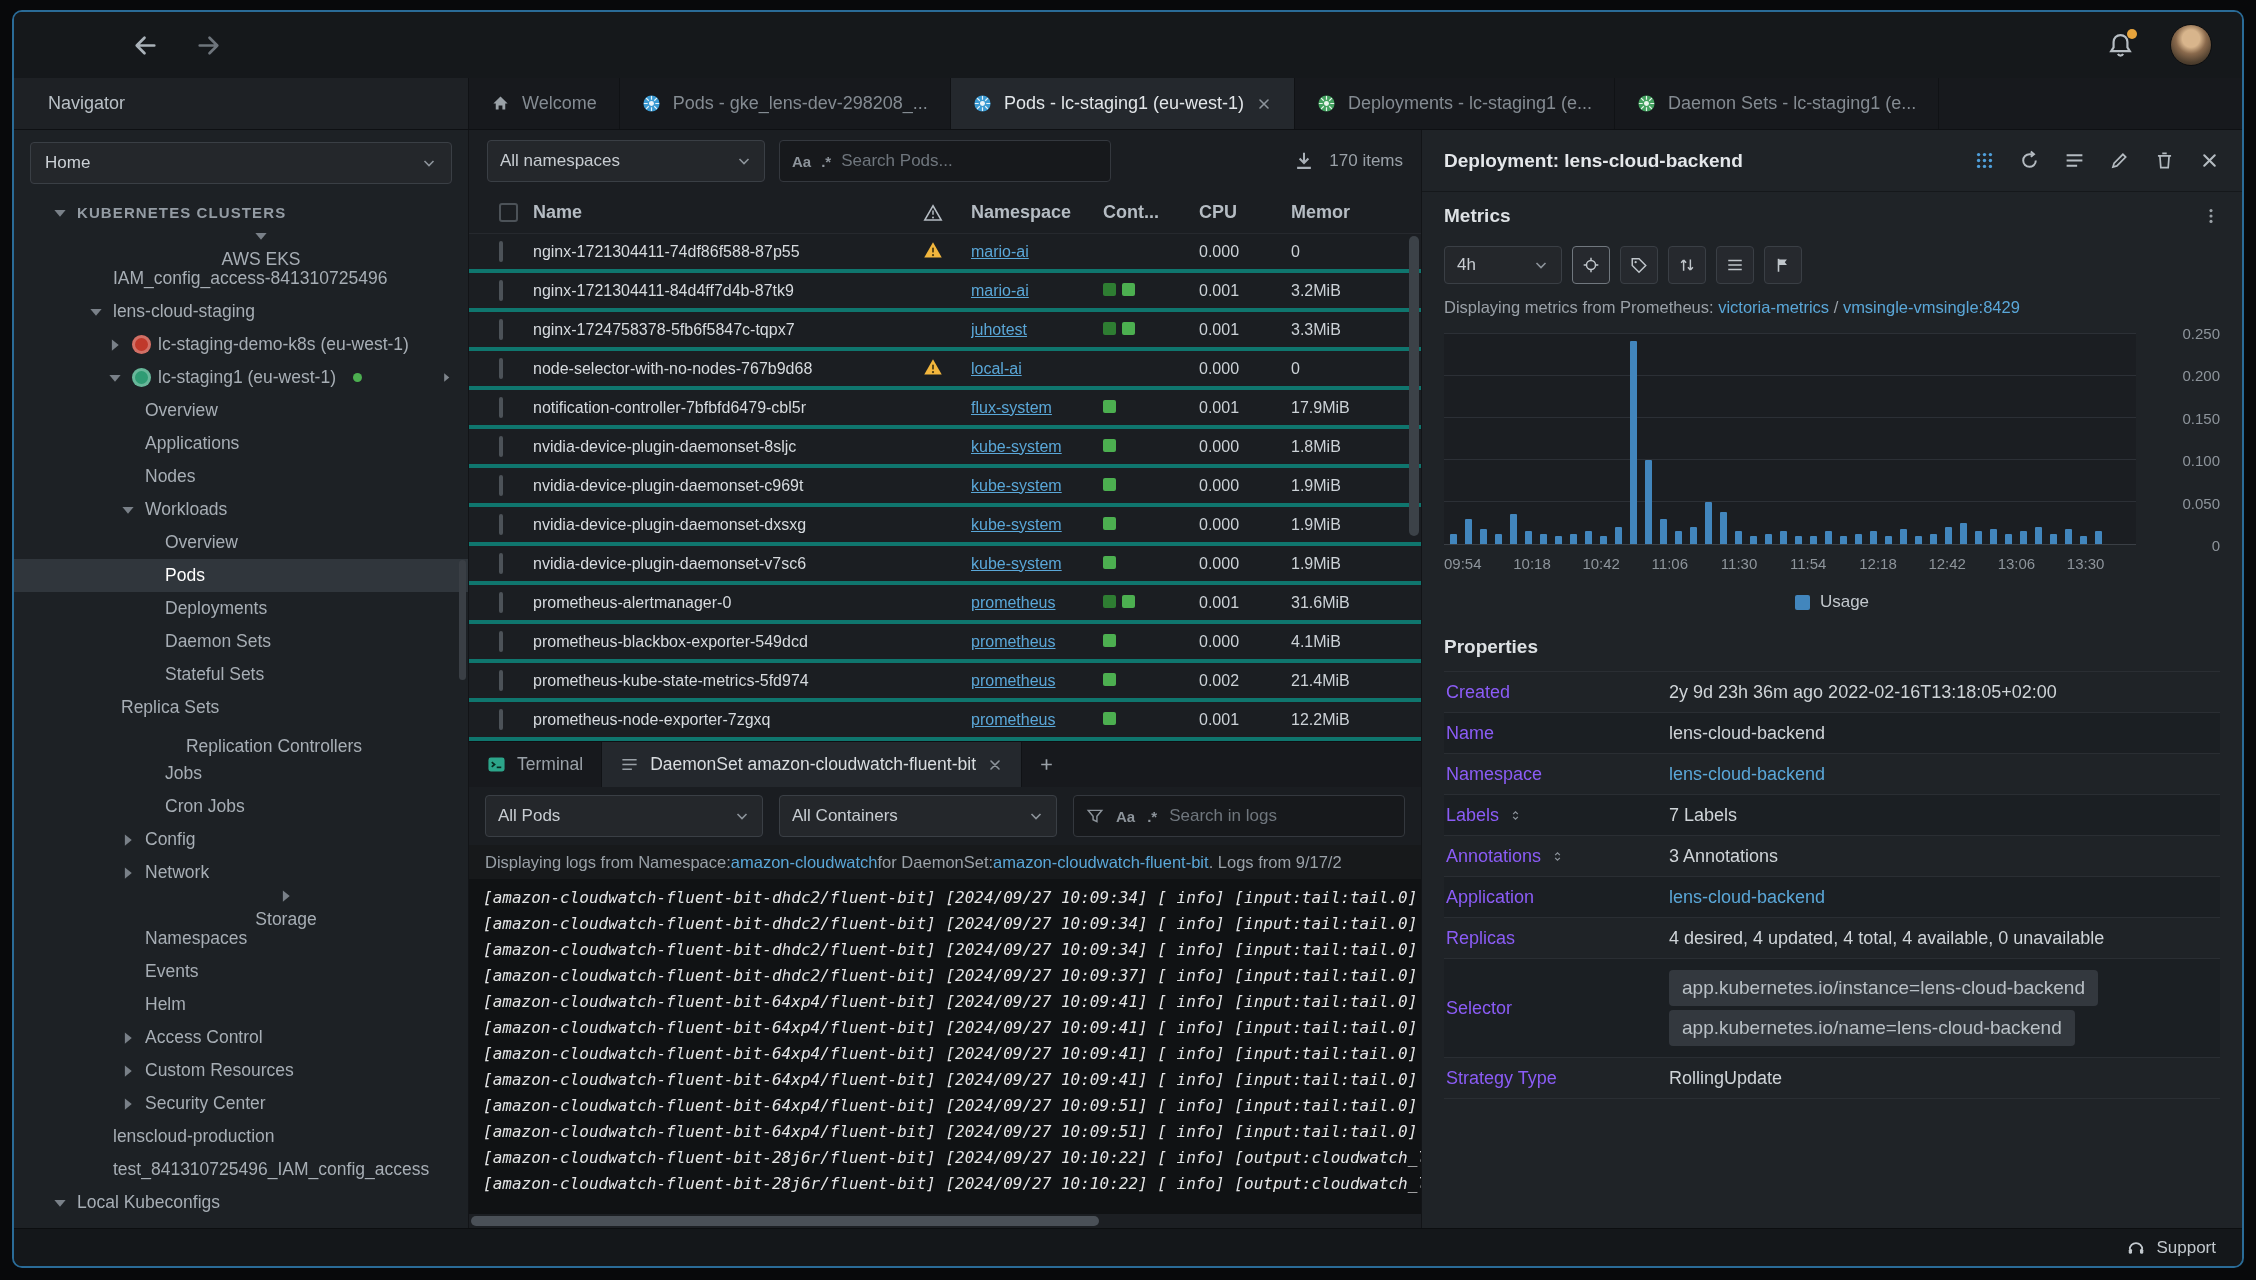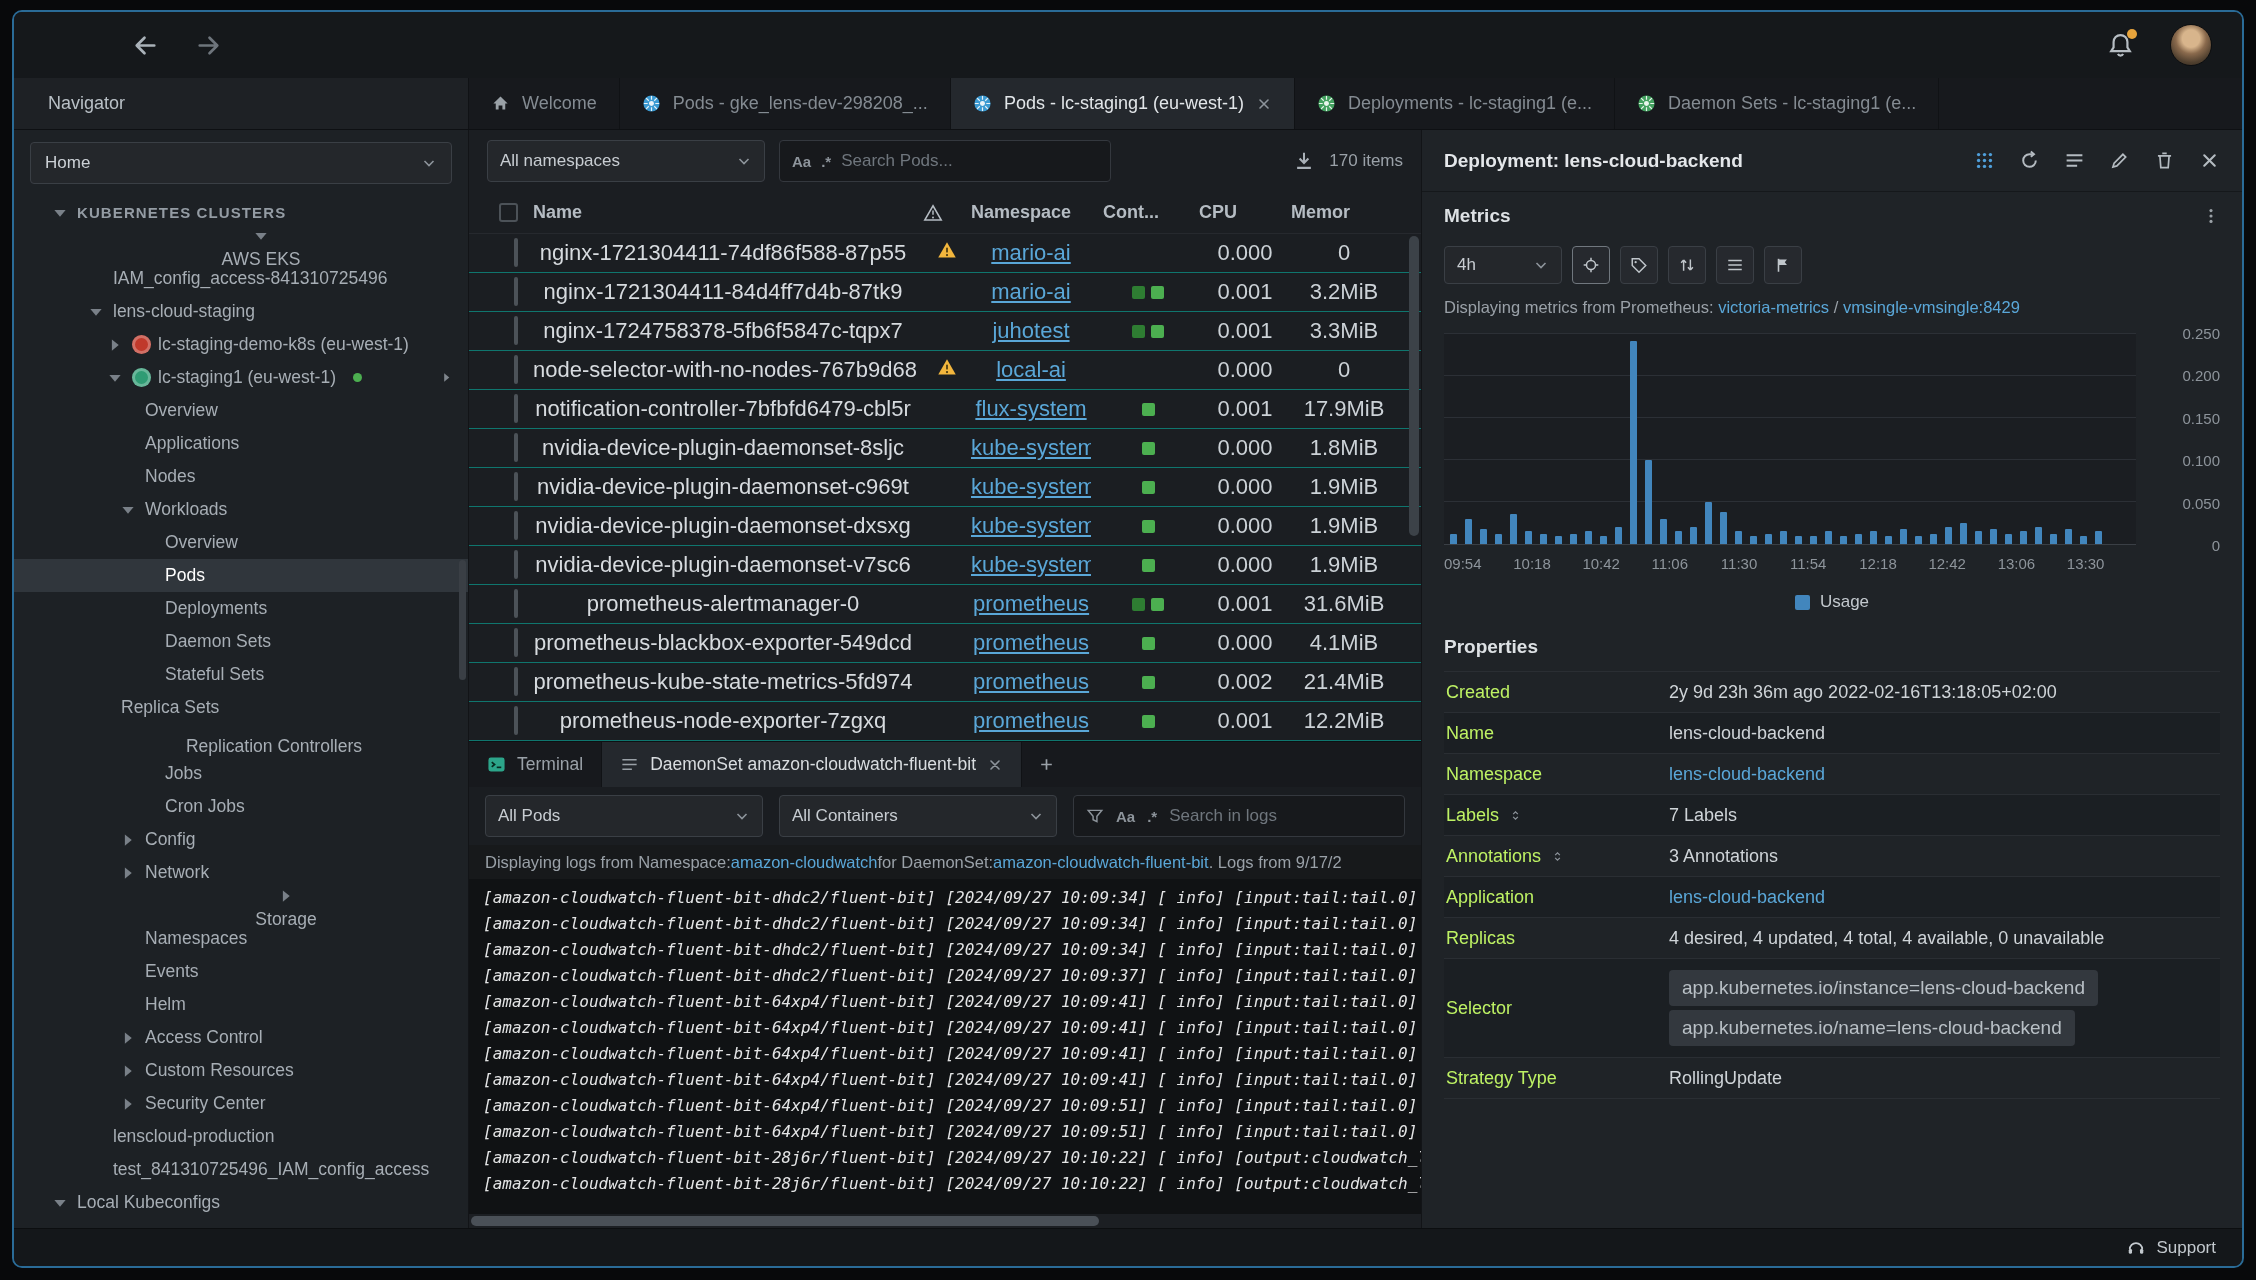--- a/index.html
+++ b/index.html
@@ -49,21 +49,21 @@
 .searchbox{width:332px;height:42px;border:1px solid #34383e;border-radius:4px;background:#17191c;display:flex;align-items:center;padding:0 12px;gap:10px;}
 .sicon{font-size:15px;color:#8d949b;font-weight:700;}
 .placeholder{font-size:17px;color:#6f767d;white-space:nowrap;overflow:hidden;}
 .toolbar-right{margin-left:auto;display:flex;align-items:center;gap:14px;}
 .dl-icon{width:22px;height:22px;color:#aab1b8;}
 .items-count{font-size:17px;color:#9aa1a8;}
 
 .tgrid{display:grid;grid-template-columns:34px 390px 48px 132px 96px 92px 106px;align-items:center;padding-left:30px;}
 .thead{height:42px;font-size:18px;color:#b5bcc3;font-weight:700;flex:0 0 auto;border-bottom:1px solid #26292e;}
 .checkbox{width:19px;height:19px;border:2px solid #4c5258;border-radius:3px;}
-.trow{height:39px;font-size:22px;color:#ccd2d7;border-bottom:1px solid #0f766e;text-align:center;}
+.trow{height:39px;font-size:16px;color:#ccd2d7;border-bottom:4px solid #0f766e;}
 .c-name{white-space:nowrap;overflow:hidden;color:#d7dbdf;padding-right:10px;}
 .warn-ic{width:20px;height:20px;}
 .ns-link{color:#5aa7d8;text-decoration:underline;white-space:nowrap;overflow:hidden;display:block;max-width:120px;}
 .sq{display:inline-block;width:13px;height:13px;border-radius:2px;margin-right:6px;}
 .v-scroll{position:absolute;top:106px;right:2px;width:10px;height:500px;}
 .v-scroll .thumb{width:10px;height:300px;background:#3c4248;border-radius:5px;}
 
 .dock{flex:1;display:flex;flex-direction:column;min-height:0;background:#121417;}
 .dock-tabs{height:46px;background:#17191d;display:flex;align-items:stretch;flex:0 0 auto;border-top:1px solid #0e1013;}
 .dock-tab{display:flex;align-items:center;gap:11px;padding:0 18px;font-size:17.5px;color:#9aa1a8;border-right:1px solid #101215;white-space:nowrap;}
@@ -101,21 +101,21 @@
 .bar{flex:0 0 7px;background:#4286bd;border-radius:1px 1px 0 0;}
 .chart-ylabels{position:absolute;top:0;right:0;width:76px;height:212px;}
 .ylab{position:absolute;right:0;transform:translateY(-50%);font-size:15px;color:#8d949b;}
 .chart-xlabels{display:flex;height:36px;align-items:center;padding-right:84px;}
 .xlab{flex:1;font-size:15px;color:#8d949b;}
 .chart-legend{display:flex;justify-content:center;align-items:center;gap:10px;height:42px;font-size:17px;color:#c3c9ce;}
 .legend-sq{width:15px;height:15px;background:#4286bd;border-radius:2px;}
 .props-list{border-top:1px solid #2a2e33;}
 .prop-row{display:flex;align-items:center;min-height:41px;border-bottom:1px solid #2a2e33;font-size:18px;}
 .prop-row:nth-child(even){background:rgba(0,0,0,0.10);}
-.prop-label{width:225px;flex:0 0 auto;color:#bef264;display:flex;align-items:center;gap:9px;padding-left:2px;}
+.prop-label{width:225px;flex:0 0 auto;color:#8b5cf6;display:flex;align-items:center;gap:9px;padding-left:2px;}
 .prop-value{color:#cfd4d8;min-width:0;white-space:nowrap;overflow:hidden;}
 .prop-value .blue-link{white-space:nowrap;}
 .prop-row.tall{padding:7px 0;}
 .badge{display:block;width:max-content;background:#33383e;color:#b9c0c6;border-radius:4px;padding:7px 13px;font-size:19px;margin:4px 0;}
 .expander{width:15px;height:15px;color:#8d949b;display:inline-flex;}
 
 .statusbar{height:38px;background:#14171a;border-top:1px solid #0c0e10;display:flex;align-items:center;justify-content:flex-end;padding:0 26px;gap:10px;flex:0 0 auto;font-size:17px;color:#c3c9ce;}
 .support-icon{width:20px;height:20px;color:#c3c9ce;}
 </style>
 </head>

